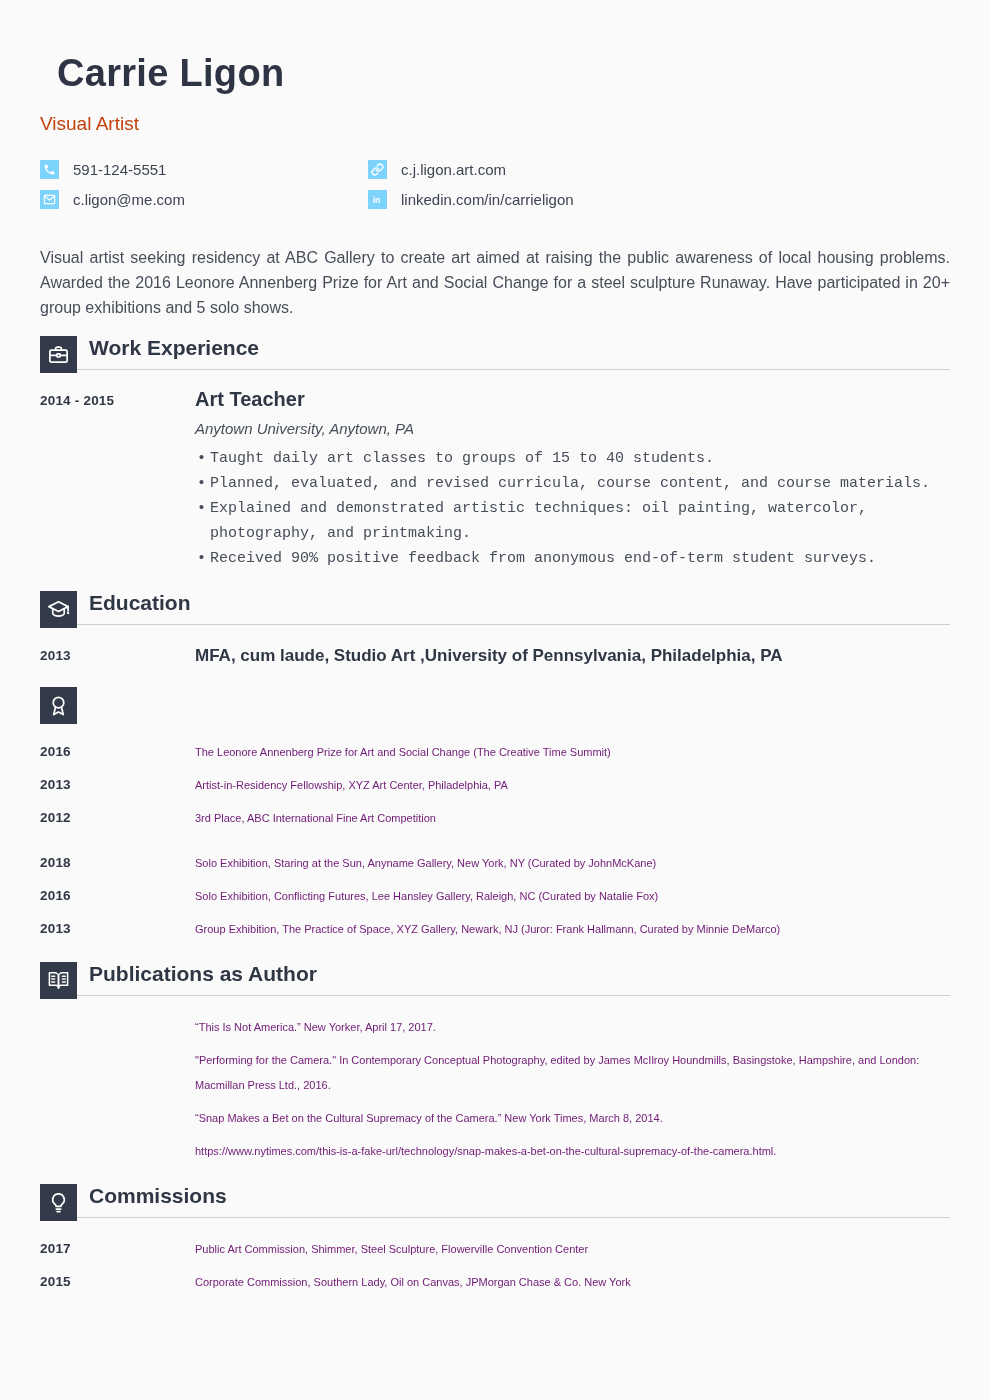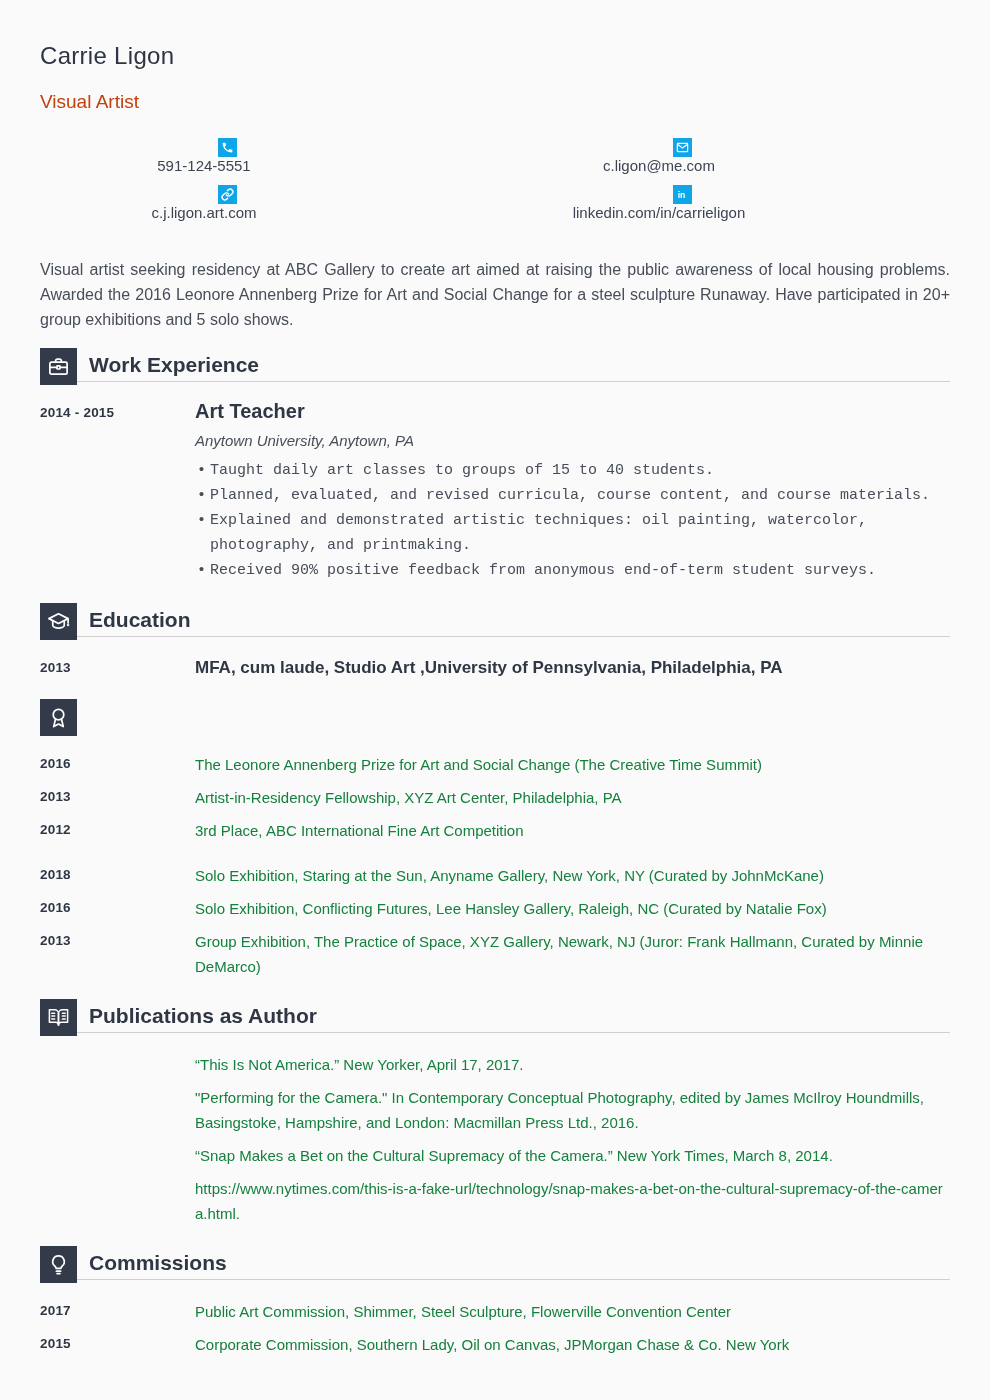--- a/index.html
+++ b/index.html
@@ -3,37 +3,37 @@
 <meta charset="utf-8">
 <style>
   html,body{margin:0;padding:0;}
   body{
     width:990px;height:1400px;overflow:hidden;
     background:#fafafa;
     font-family:"Liberation Sans","DejaVu Sans",sans-serif;
     color:#474d59;
   }
   .page{padding:34px 40px 0 40px;}
-  h1{margin:0;font-size:24px;line-height:44px;font-weight:normal;color:#2e3443;letter-spacing:.3px;}
+  h1{margin:17px;font-size:38px;line-height:44px;font-weight:bold;color:#2e3443;letter-spacing:.3px;}
   .subtitle{margin-top:12px;font-size:19px;line-height:24px;color:#c2410c;}
   .contacts{margin-top:24px;display:grid;grid-template-columns:328px 1fr;row-gap:11px;}
-  .contact{display:flex;align-items:center;gap:0;font-size:15px;color:#3d4452;flex-direction:column;}
-  .cicon{width:19px;height:19px;background:#0ea5e9;display:flex;align-items:center;justify-content:center;flex:none;margin-left:47px;}
+  .contact{display:flex;align-items:center;gap:14px;font-size:15px;color:#3d4452;}
+  .cicon{width:19px;height:19px;background:#7dd3fc;display:flex;align-items:center;justify-content:center;flex:none;}
   .cicon svg{width:13px;height:13px;display:block;}
   .summary{margin:36px 0 0;font-size:16px;line-height:25px;text-align:justify;color:#474d59;}
   .section{margin-top:20px;}
   .sec-head{display:flex;align-items:stretch;}
   .sicon{width:37px;height:37px;background:#333a49;display:flex;align-items:center;justify-content:center;flex:none;}
   .sicon svg{width:23px;height:23px;display:block;}
-  .sec-bar{flex:1;display:flex;align-items:center;border-bottom:1px solid #cfcfcf;margin-bottom:3px;padding-left:12px;}
+  .sec-bar{flex:1;display:flex;border-bottom:1px solid #cfcfcf;margin-bottom:3px;padding-left:12px;}
   h2{margin:0;font-size:21px;font-weight:bold;color:#2f3644;}
   .row{display:grid;grid-template-columns:155px 1fr;margin-top:16px;}
   .row + .row{margin-top:8px;}
   .date{font-size:13.5px;font-weight:bold;color:#2f3644;padding-top:4px;letter-spacing:.2px;}
-  .rtext{font-size:15px;line-height:25px;color:#15803d;}
+  .rtext{font-size:11px;line-height:25px;color:#701a75;}
   .rtext.strong{font-size:17px;font-weight:bold;color:#2f3644;line-height:22px;padding-top:1px;}
   h3{margin:0;font-size:20px;font-weight:bold;color:#2f3644;line-height:20px;}
   .org{font-style:italic;font-size:15px;margin-top:10px;line-height:20px;color:#474d59;}
   ul{margin:7px 0 0;padding:0;list-style:none;font-family:Liberation Mono, monospace;}
   li{position:relative;padding-left:15px;font-size:15px;line-height:25px;color:#474d59;}
   li::before{content:"\2022";position:absolute;left:2px;color:#474d59;}
   .break{word-break:break-all;}
 </style>
 </head>
 <body>
@@ -47,35 +47,35 @@
     <div class="contact">
       <span class="cicon">
         <svg viewBox="0 0 24 24" fill="#fff">
             <path d="M6.6 10.8c1.4 2.8 3.8 5.2 6.6 6.6l2.2-2.2c.3-.3.7-.4 1-.2 1.1.4 2.3.6 3.6.6.6 0 1 .4 1 1V20c0 .6-.4 1-1 1C10.6 21 3 13.4 3 4c0-.6.4-1 1-1h3.5c.6 0 1 .4 1 1 0 1.2.2 2.4.6 3.6.1.3 0 .7-.2 1l-2.3 2.2z"></path>
           </svg>
       </span>
       <span>591-124-5551</span>
     </div>
     <div class="contact">
       <span class="cicon">
+        <svg viewBox="0 0 24 24" fill="none" stroke="#fff" stroke-width="2.6" stroke-linecap="round" stroke-linejoin="round">
+            <path d="M10 13a5 5 0 0 0 7.54.54l3-3a5 5 0 0 0-7.07-7.07l-1.72 1.71"></path>
+            <path d="M14 11a5 5 0 0 0-7.54-.54l-3 3a5 5 0 0 0 7.07 7.07l1.71-1.71"></path>
+          </svg>
+      </span>
+      <span>c.j.ligon.art.com</span>
+    </div>
+    <div class="contact">
+      <span class="cicon">
         <svg viewBox="0 0 24 24" fill="none" stroke="#fff" stroke-width="2.2">
             <rect x="2.5" y="4.5" width="19" height="15" rx="1"></rect>
             <polyline points="3.5,6.5 12,13 20.5,6.5"></polyline>
           </svg>
       </span>
       <span>c.ligon@me.com</span>
-    </div>
-    <div class="contact">
-      <span class="cicon">
-        <svg viewBox="0 0 24 24" fill="none" stroke="#fff" stroke-width="2.6" stroke-linecap="round" stroke-linejoin="round">
-            <path d="M10 13a5 5 0 0 0 7.54.54l3-3a5 5 0 0 0-7.07-7.07l-1.72 1.71"></path>
-            <path d="M14 11a5 5 0 0 0-7.54-.54l-3 3a5 5 0 0 0 7.07 7.07l1.71-1.71"></path>
-          </svg>
-      </span>
-      <span>c.j.ligon.art.com</span>
     </div>
     <div class="contact">
       <span class="cicon">
         <svg viewBox="0 0 24 24">
             <text x="3" y="18" fill="#fff" font-size="16" font-weight="bold" font-family="Liberation Sans, sans-serif">in</text>
           </svg>
       </span>
       <span>linkedin.com/in/carrieligon</span>
     </div>
   </div>

